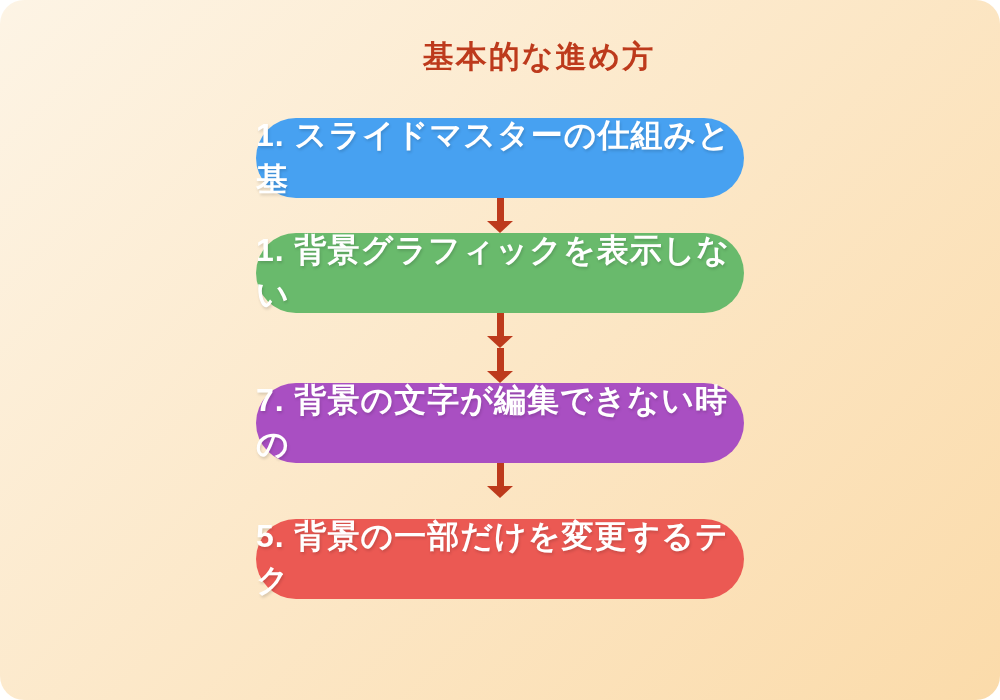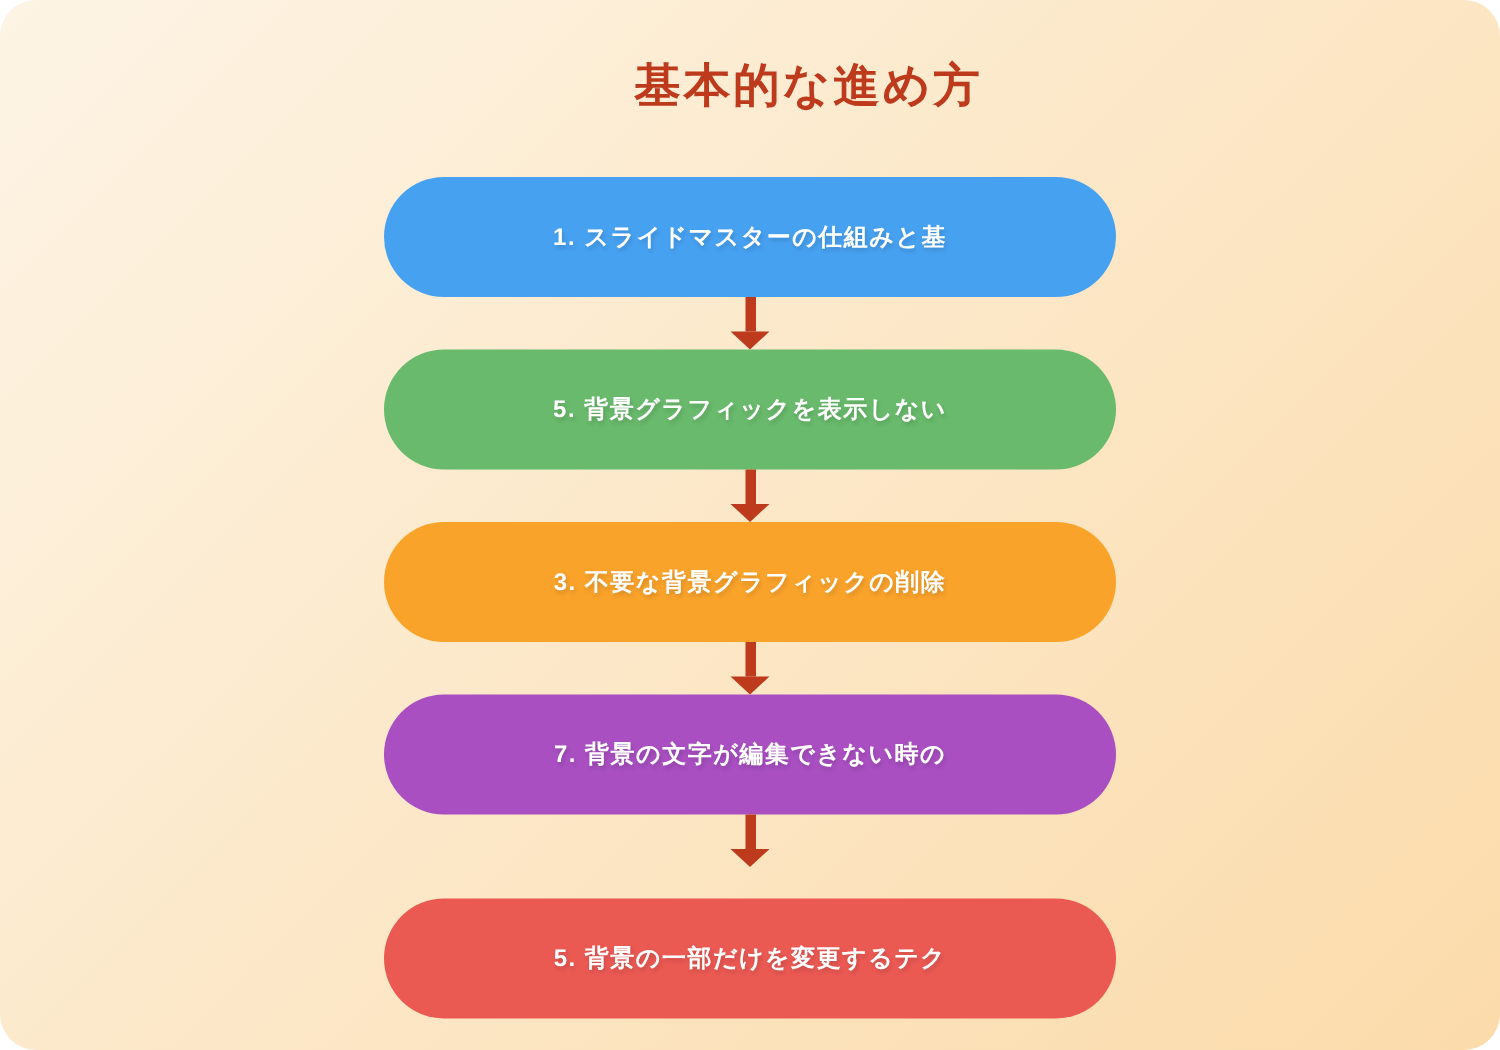--- a/index.html
+++ b/index.html
@@ -38,21 +38,21 @@
     align-items: center;
   }
   .step {
     width: 100%;
     height: 80px;
     border-radius: 40px;
     display: flex;
     align-items: center;
     justify-content: center;
     color: #ffffff;
-    font-size: 16px;
+    font-size: 32px;
     font-weight: bold;
     letter-spacing: 1px;
     text-shadow: 1px 2px 3px rgba(0,0,0,0.15);
     box-sizing: border-box;
   }
   .arrow {
     height: 35px;
     display: flex;
     flex-direction: column;
     align-items: center;
@@ -75,26 +75,25 @@
 <body>
 
 <div class="card" style="background: linear-gradient(135deg, rgb(253, 244, 229) 0%, rgb(251, 219, 170) 100%);">
   <h1 class="title" style="color: rgb(189, 58, 28); padding-left: 39px;">基本的な進め方</h1>
   <div class="flow">
       <div class="step" style="background: rgb(71, 161, 241);">1. スライドマスターの仕組みと基</div>
       <div class="arrow">
         <div class="arrow-stem" style="background: rgb(189, 58, 28);"></div>
         <div class="arrow-head" style="border-top-color: rgb(189, 58, 28);"></div>
       </div>
-      <div class="step" style="background: rgb(105, 186, 108);">5. 背景グラフィックを表示しない</div>
+      <div class="step" style="background: rgb(105, 186, 108);">1. 背景グラフィックを表示しない</div>
       <div class="arrow">
         <div class="arrow-stem" style="background: rgb(189, 58, 28);"></div>
         <div class="arrow-head" style="border-top-color: rgb(189, 58, 28);"></div>
       </div>
-      <div class="step" style="background: rgb(250, 163, 43);">3. 不要な背景グラフィックの削除</div>
       <div class="arrow">
         <div class="arrow-stem" style="background: rgb(189, 58, 28);"></div>
         <div class="arrow-head" style="border-top-color: rgb(189, 58, 28);"></div>
       </div>
       <div class="step" style="background: rgb(169, 79, 194);">7. 背景の文字が編集できない時の</div>
       <div class="arrow">
         <div class="arrow-stem" style="background: rgb(189, 58, 28);"></div>
         <div class="arrow-head" style="border-top-color: rgb(189, 58, 28);"></div>
       </div>
       <div class="step" style="background: rgb(235, 89, 83); margin-top: 21px;">5. 背景の一部だけを変更するテク</div>

